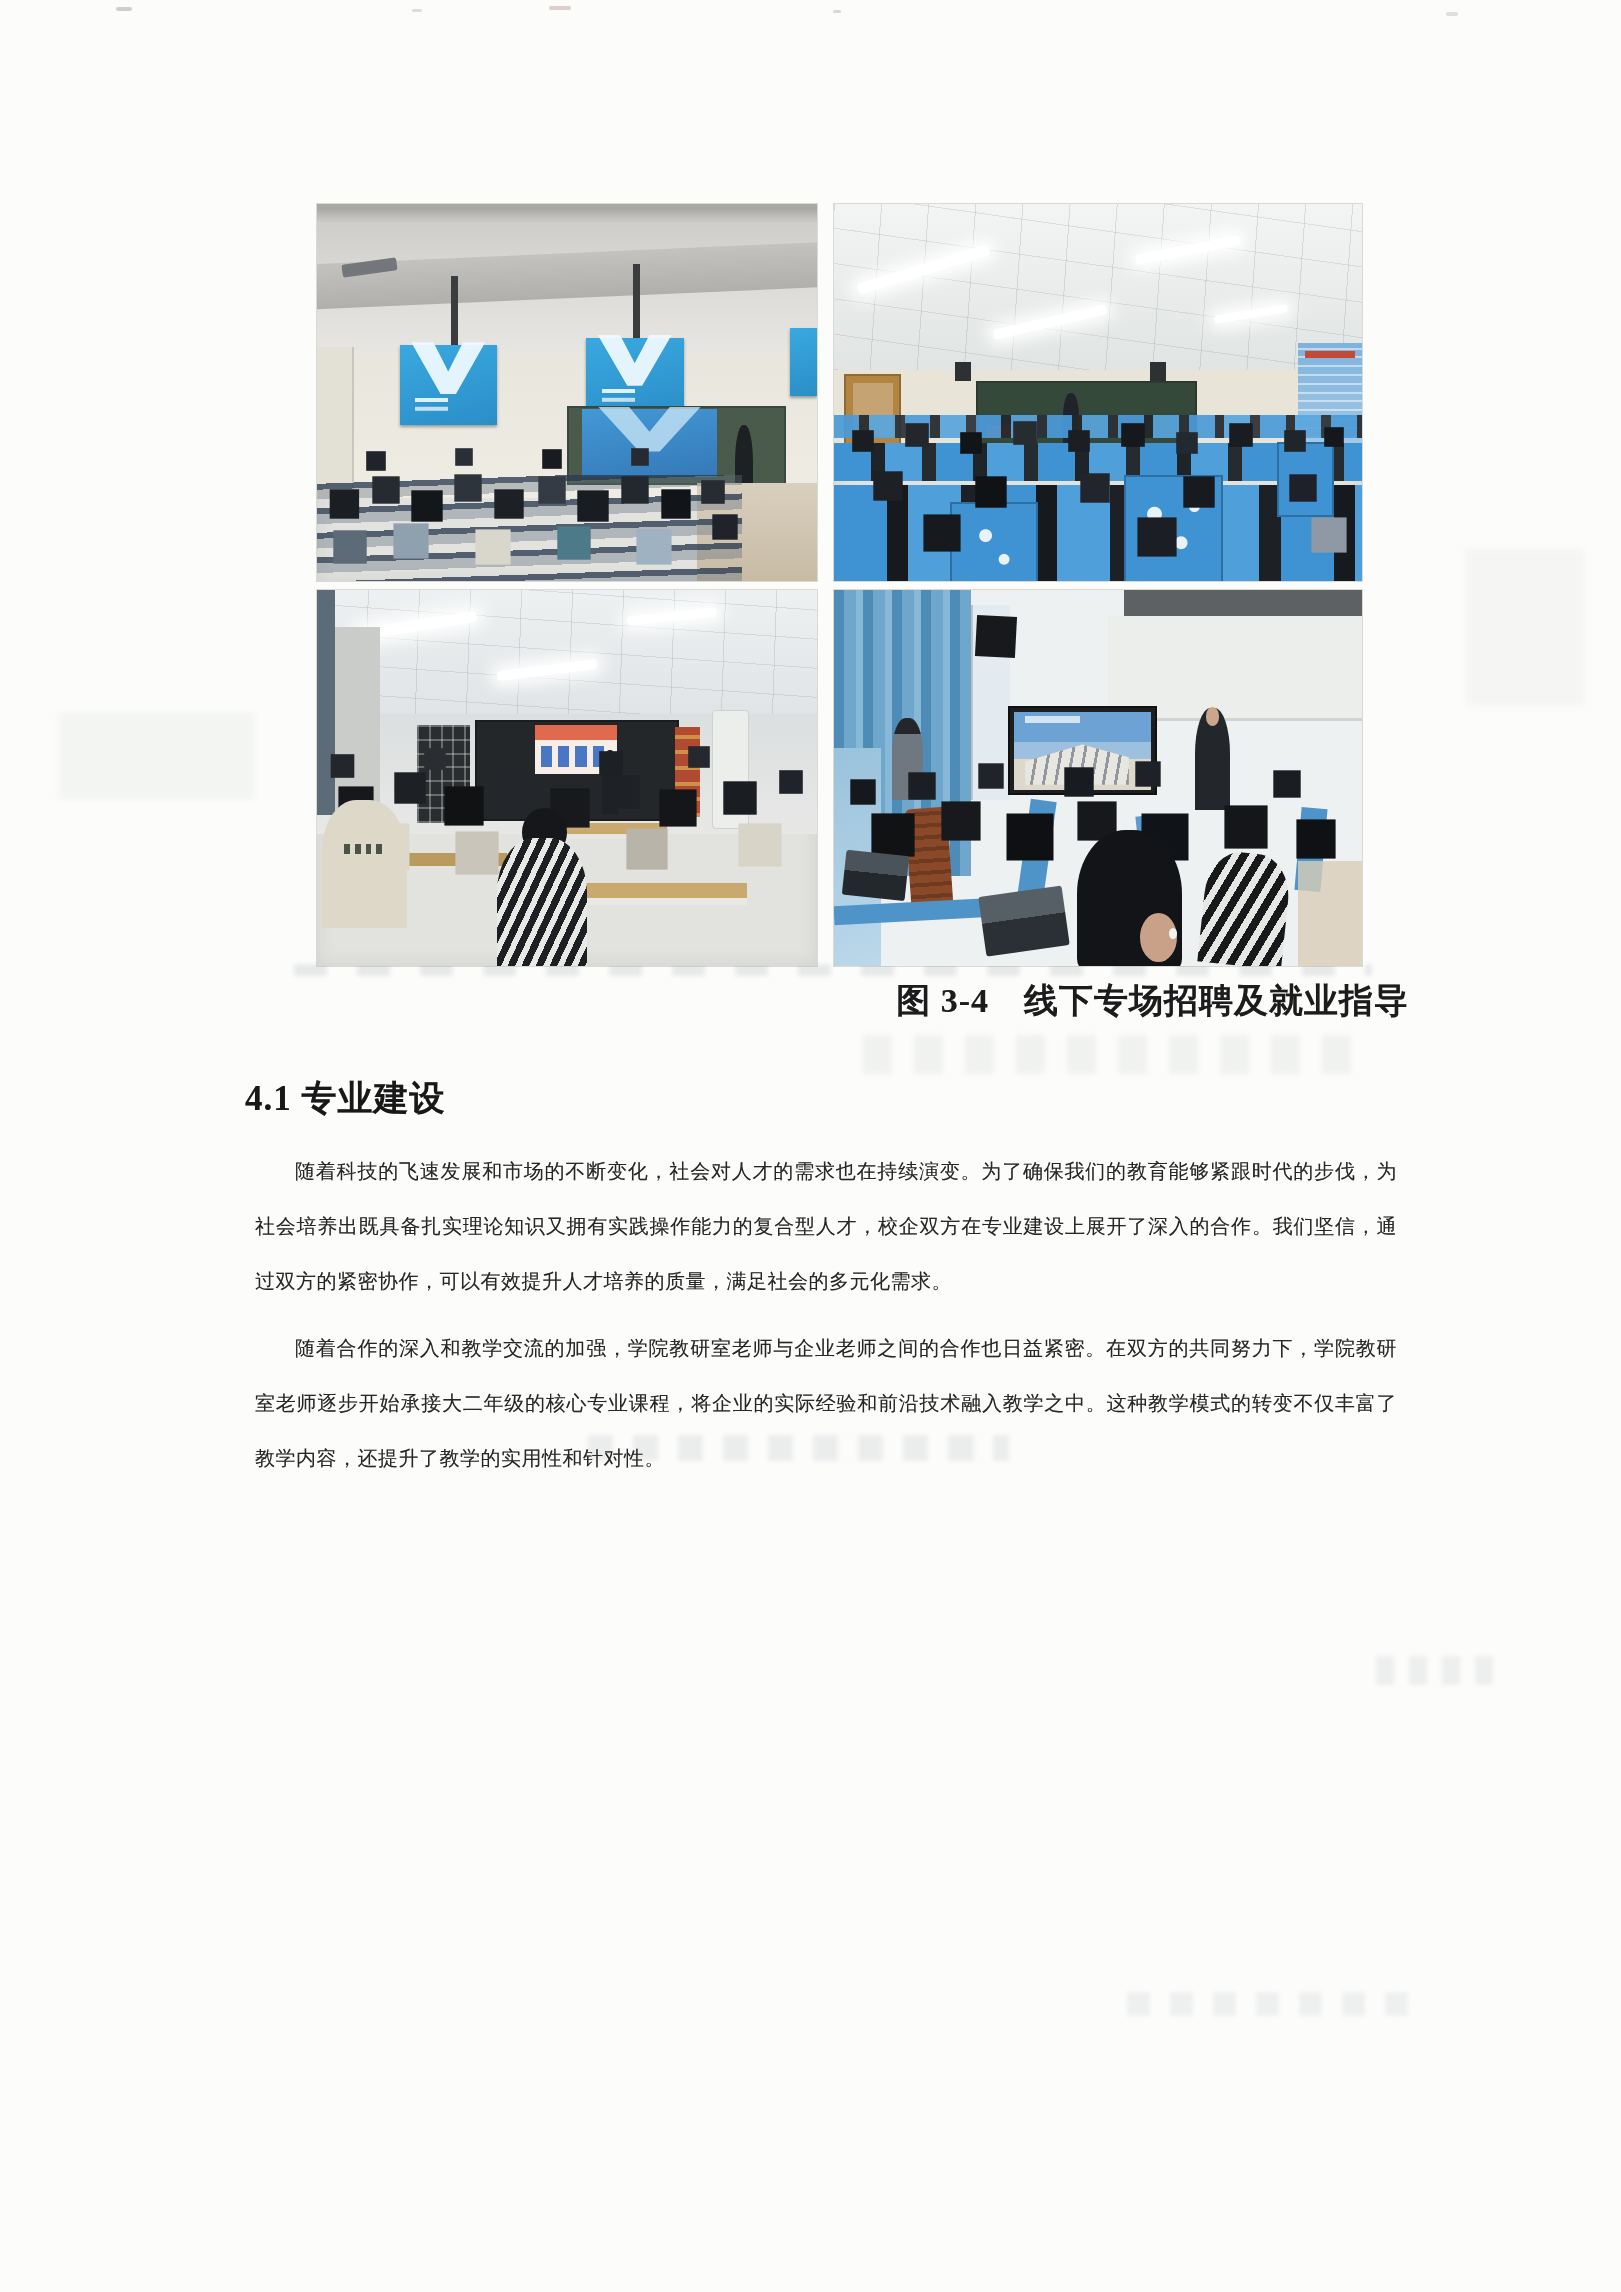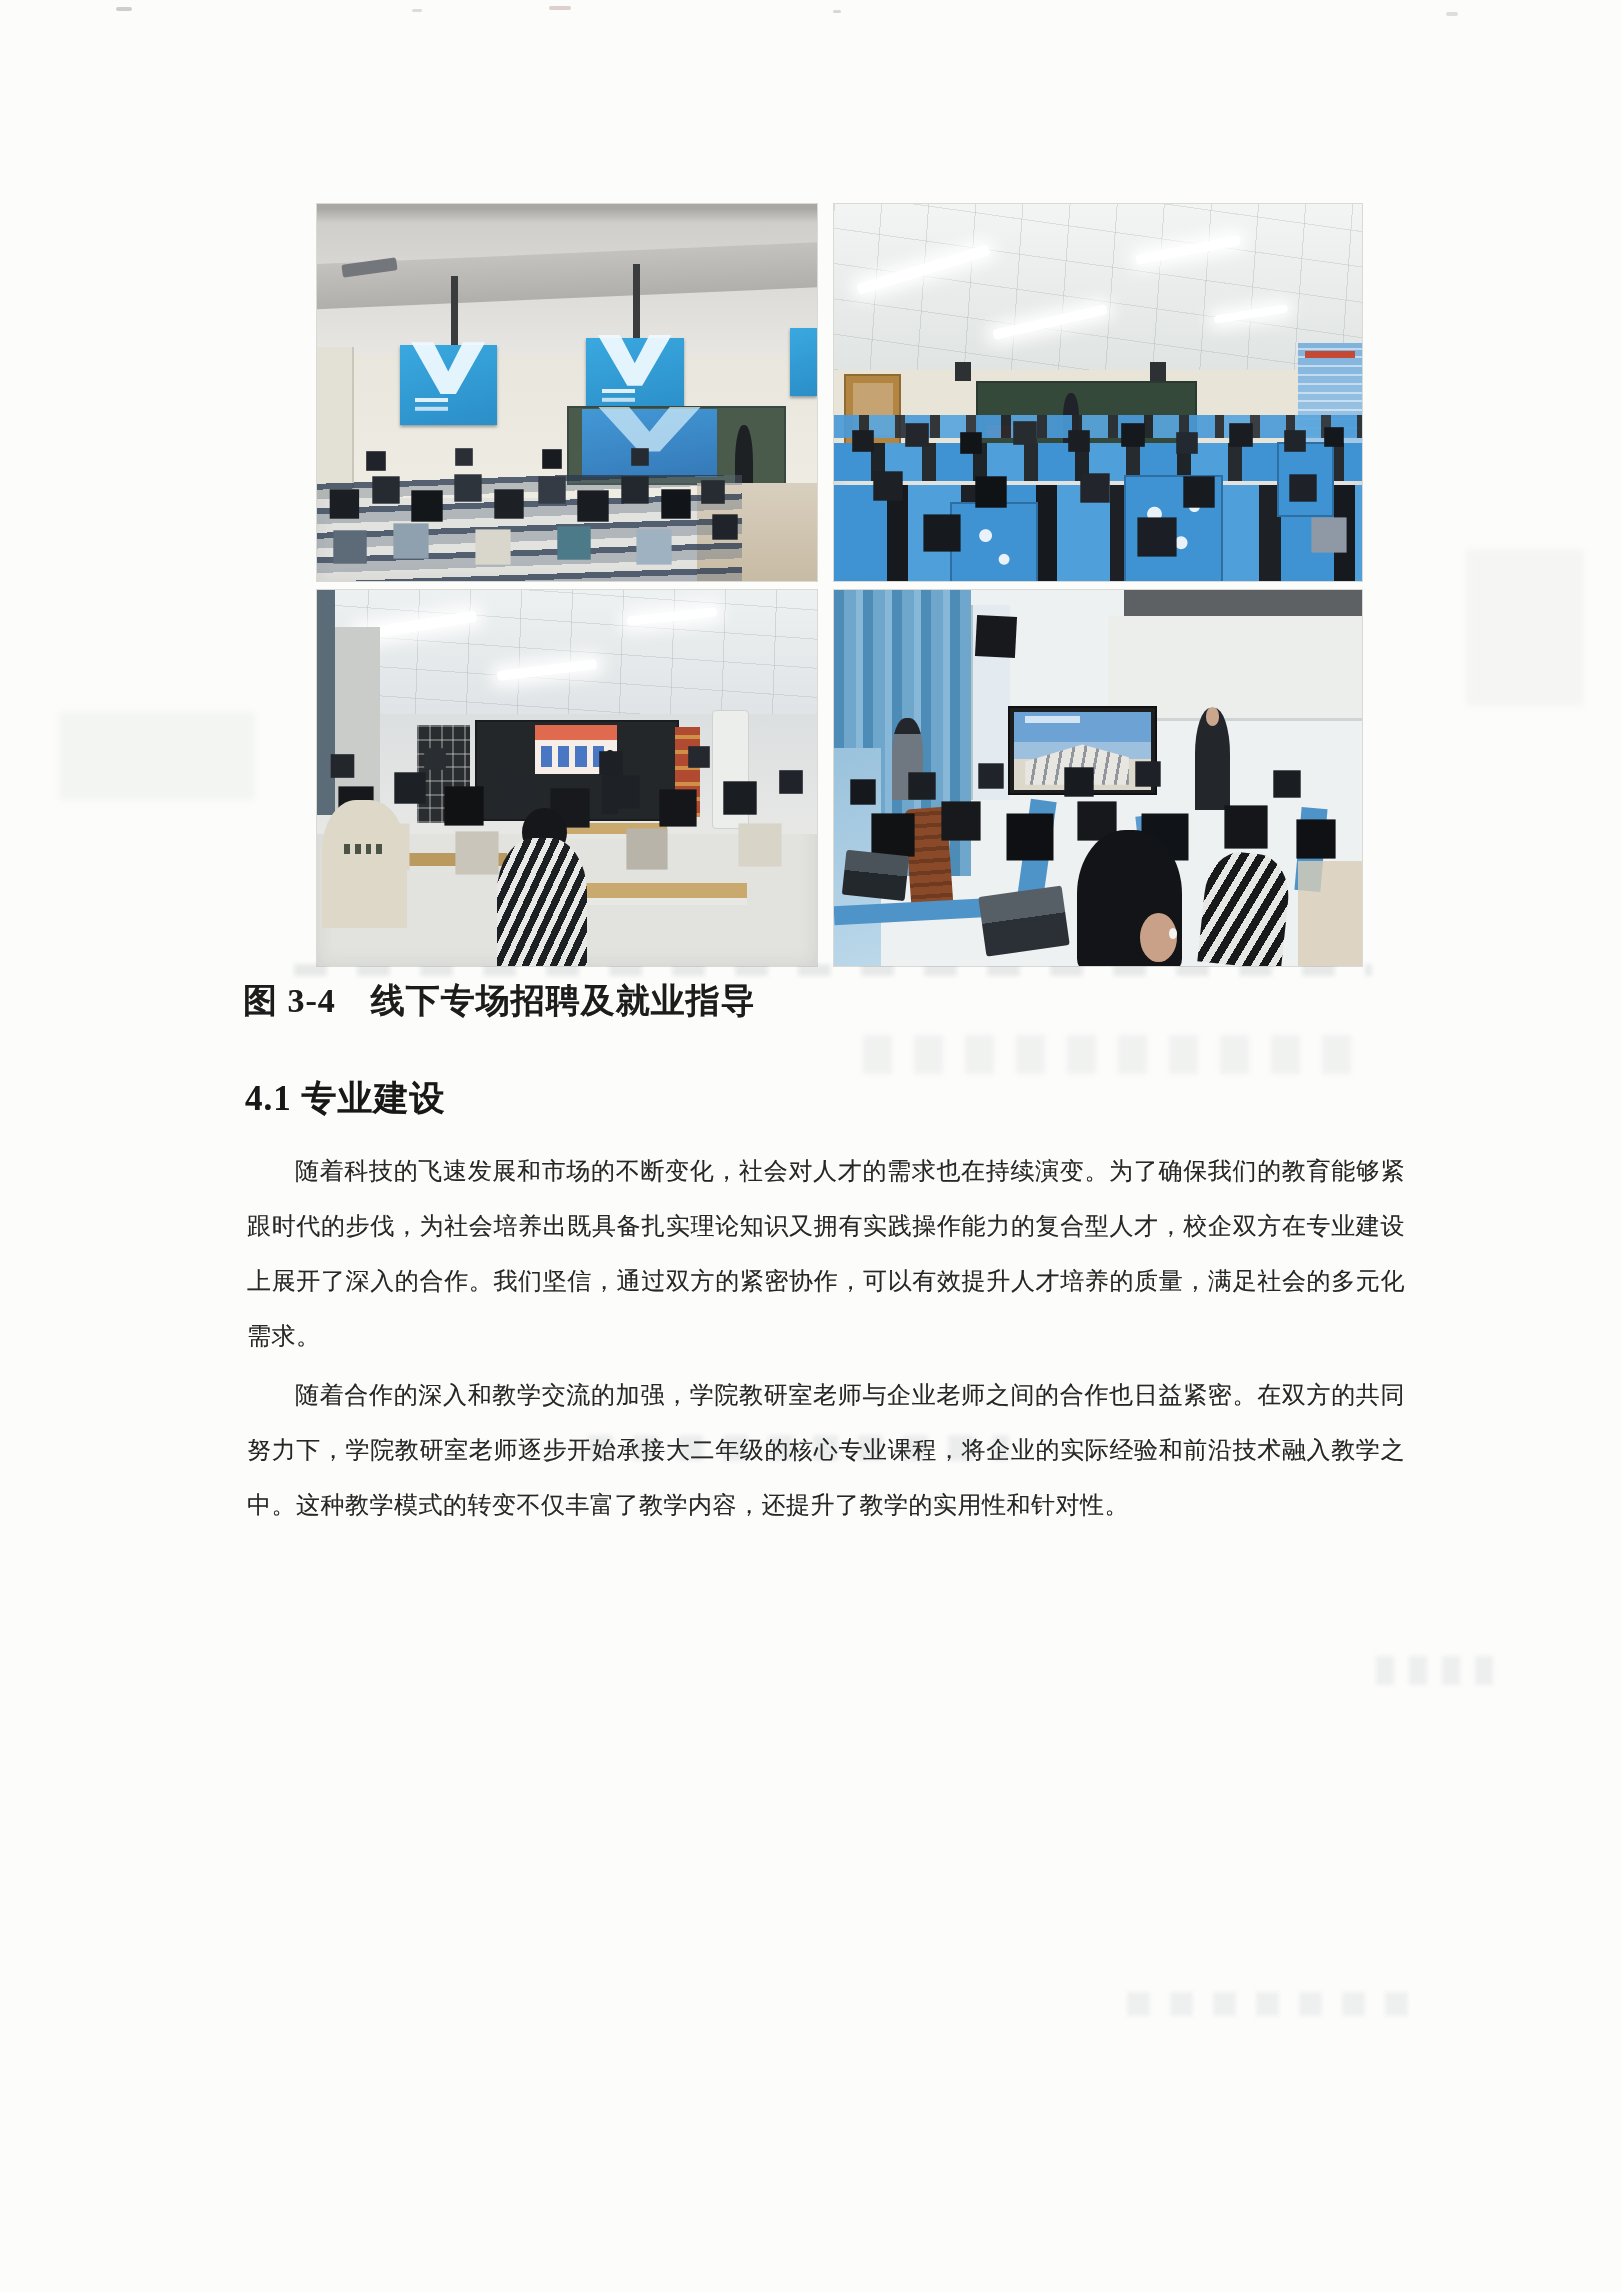--- a/index.html
+++ b/index.html
@@ -174,33 +174,33 @@
   .p4-earbud{left:63.5%;top:90%;width:1.6%;height:3%;background:#f2f2f0;border-radius:50%;}
   .p4-cream{left:88%;top:72%;width:12%;height:28%;background:#d8cdb8;opacity:.8;}
   .p4-dots{box-shadow:
     59px 245px 0 21.6px #101214,127px 231px 0 19.6px #17191d,196px 247px 0 23.5px #0e1013,
     263px 231px 0 19.6px #16181c,331px 247px 0 23.5px #101317,412px 237px 0 21.6px #14161a,
     482px 249px 0 19.6px #0f1114,88px 196px 0 13.7px #1b1e23,157px 186px 0 12.7px #202329,
     245px 192px 0 14.7px #181b20,314px 184px 0 12.7px #1e2127,453px 194px 0 13.7px #1a1d22,
     29px 202px 0 12.7px #15181c;}
   
   .fig-caption{
-    margin-top:11.8px;text-align:left;font-weight:bold;font-size:34px;line-height:45px;
+    margin-top:11.8px;text-align:right;font-weight:bold;font-size:34px;line-height:45px;
     color:#1c1c1c;letter-spacing:1px;text-shadow:0 0 0.6px rgba(40,40,40,.45);
   }
   .h2{
     margin:57px 0 0 3.9px;font-weight:bold;font-size:40px;line-height:40px;color:#161616;
     letter-spacing:2px;text-shadow:0 0 0.6px rgba(30,30,30,.5);
   }
   .h3{
     margin:58px 0 0 2px;font-weight:bold;font-size:35px;line-height:35px;color:#181818;
     letter-spacing:1px;text-shadow:0 0 0.5px rgba(30,30,30,.45);
   }
   .para{
-    margin:4px;font-size:24px;line-height:55px;color:#272727;
+    margin:12px;font-size:20px;line-height:55px;color:#272727;
     text-align:justify;text-justify:inter-ideograph;text-indent:2em;
     letter-spacing:0.5px;text-shadow:0 0 0.6px rgba(45,45,45,.35);
   }
   .para.first{margin-top:28px;}
   .page-number{
     margin-top:15.7px;text-align:center;font-size:29px;line-height:35px;color:#262626;
     text-shadow:0 0 0.5px rgba(45,45,45,.4);
   }
   
   .speck{position:absolute;border-radius:2px;}

